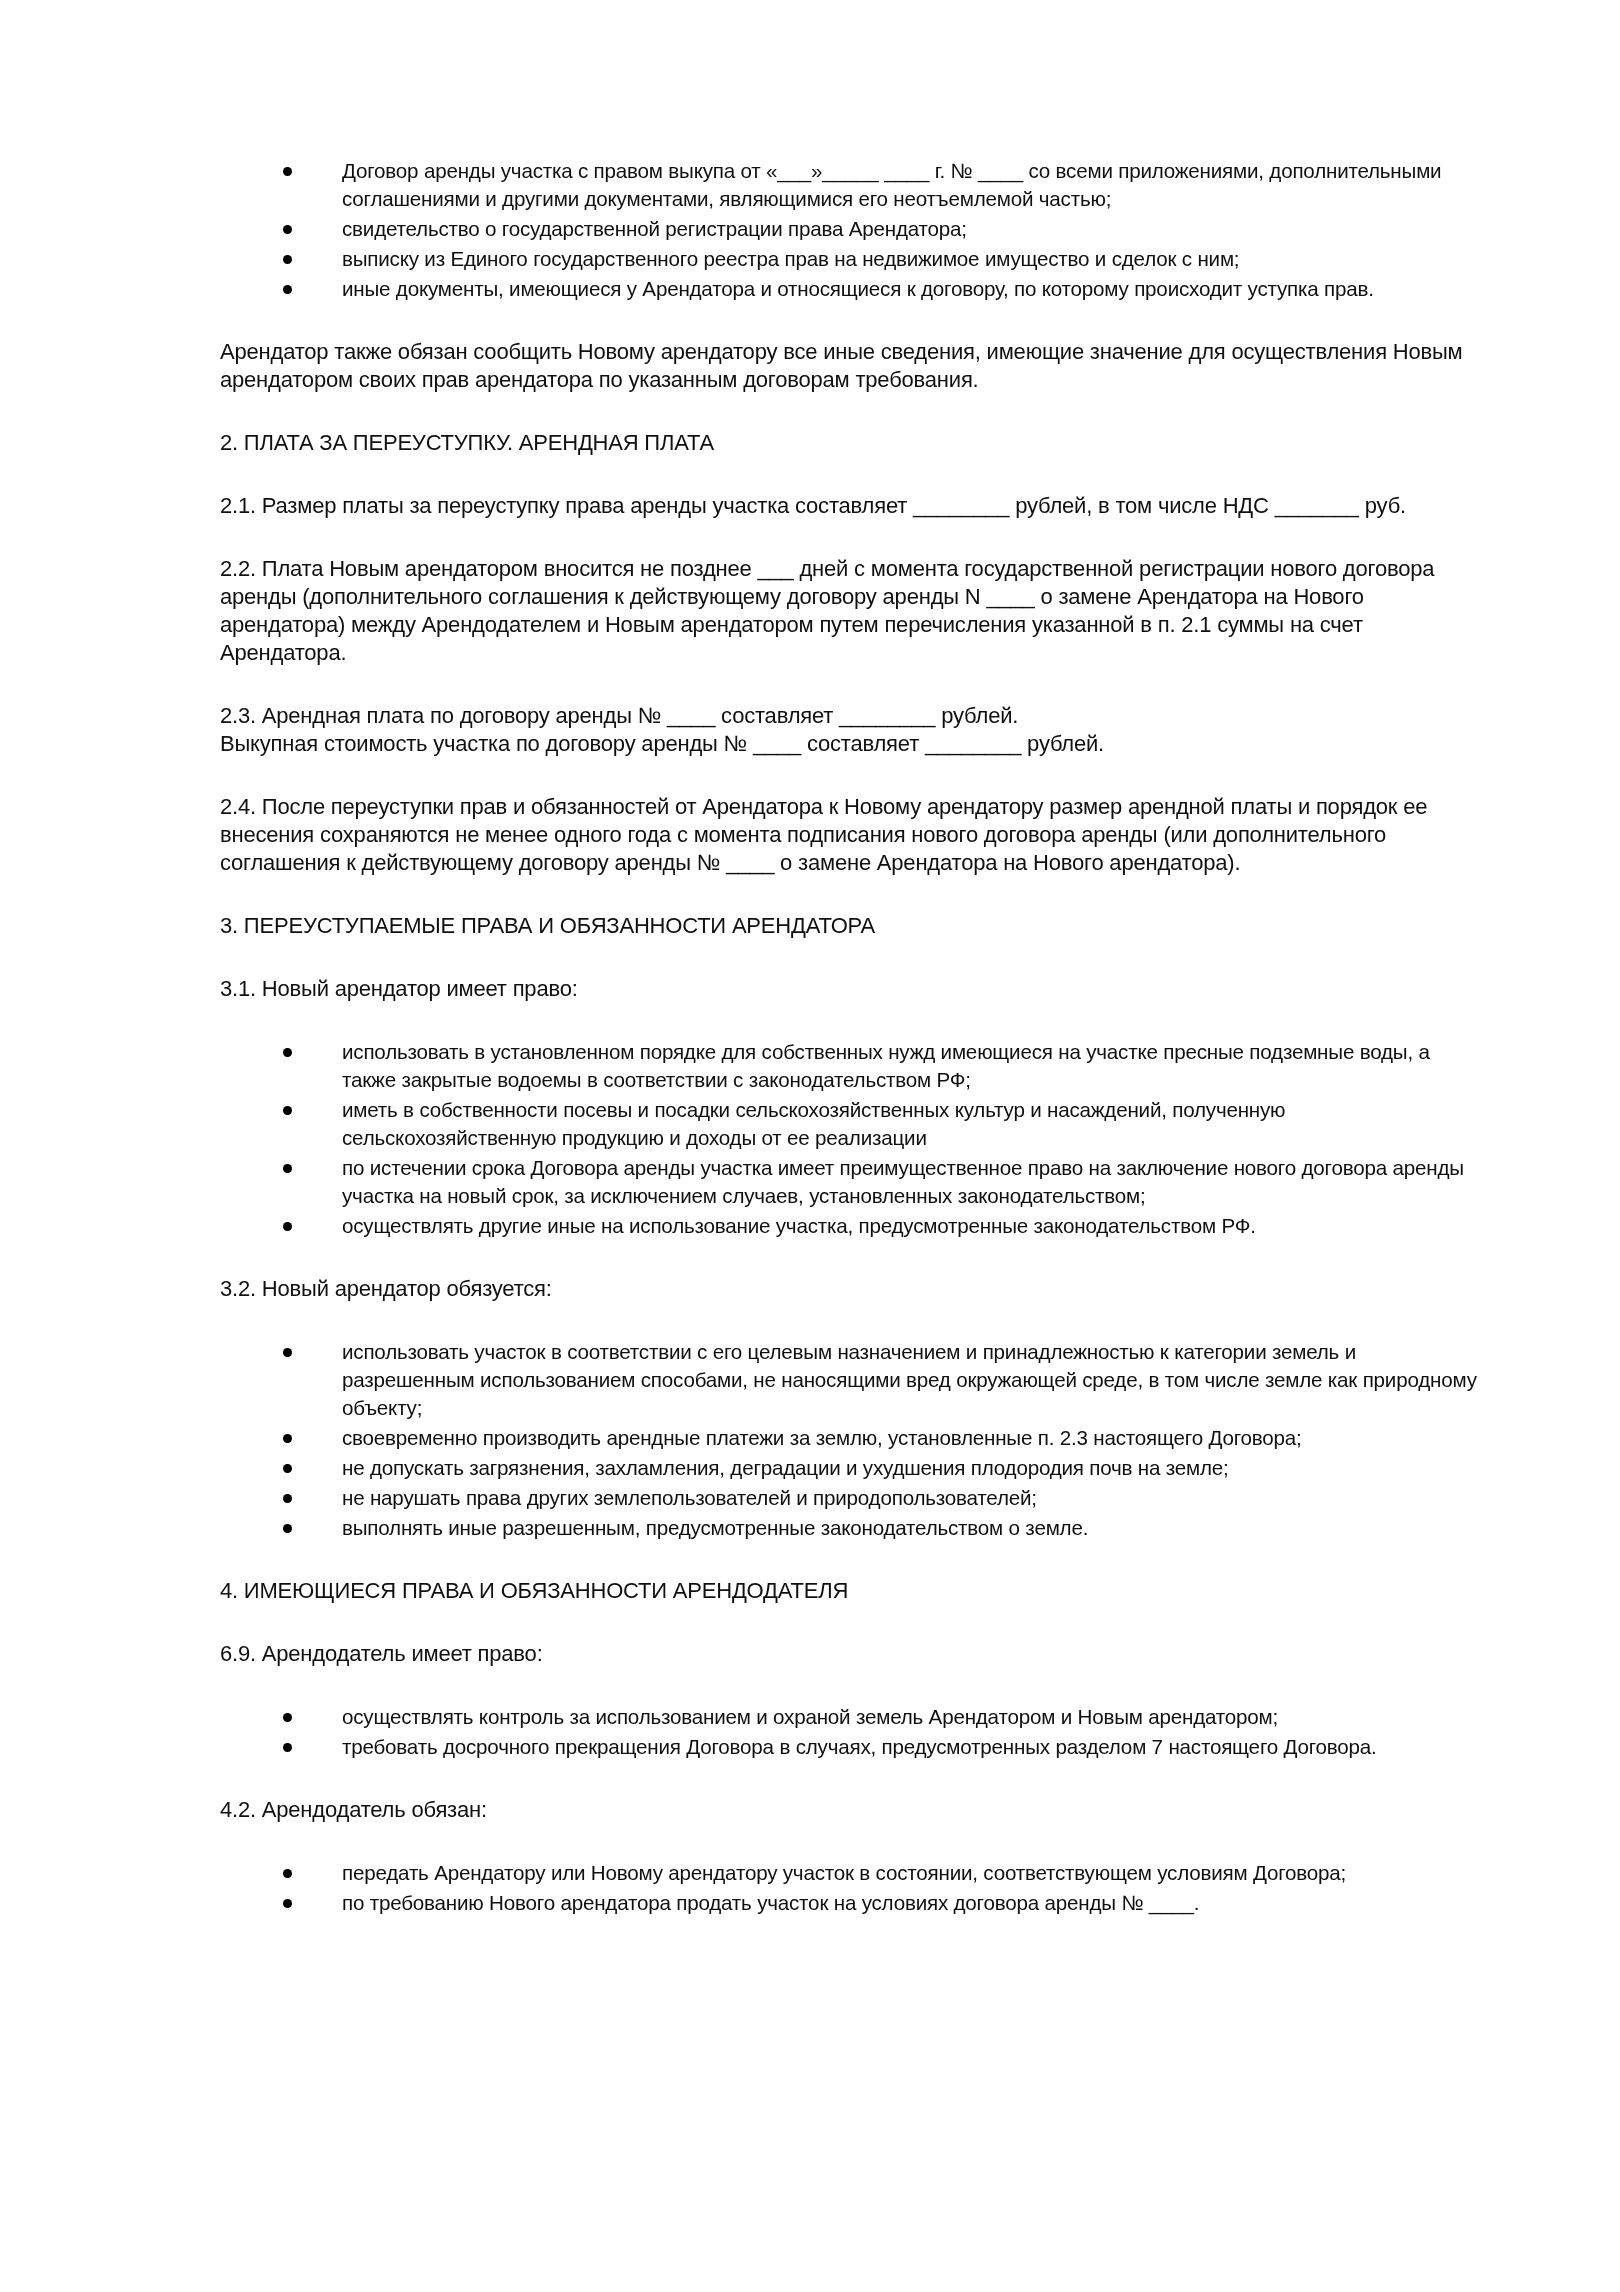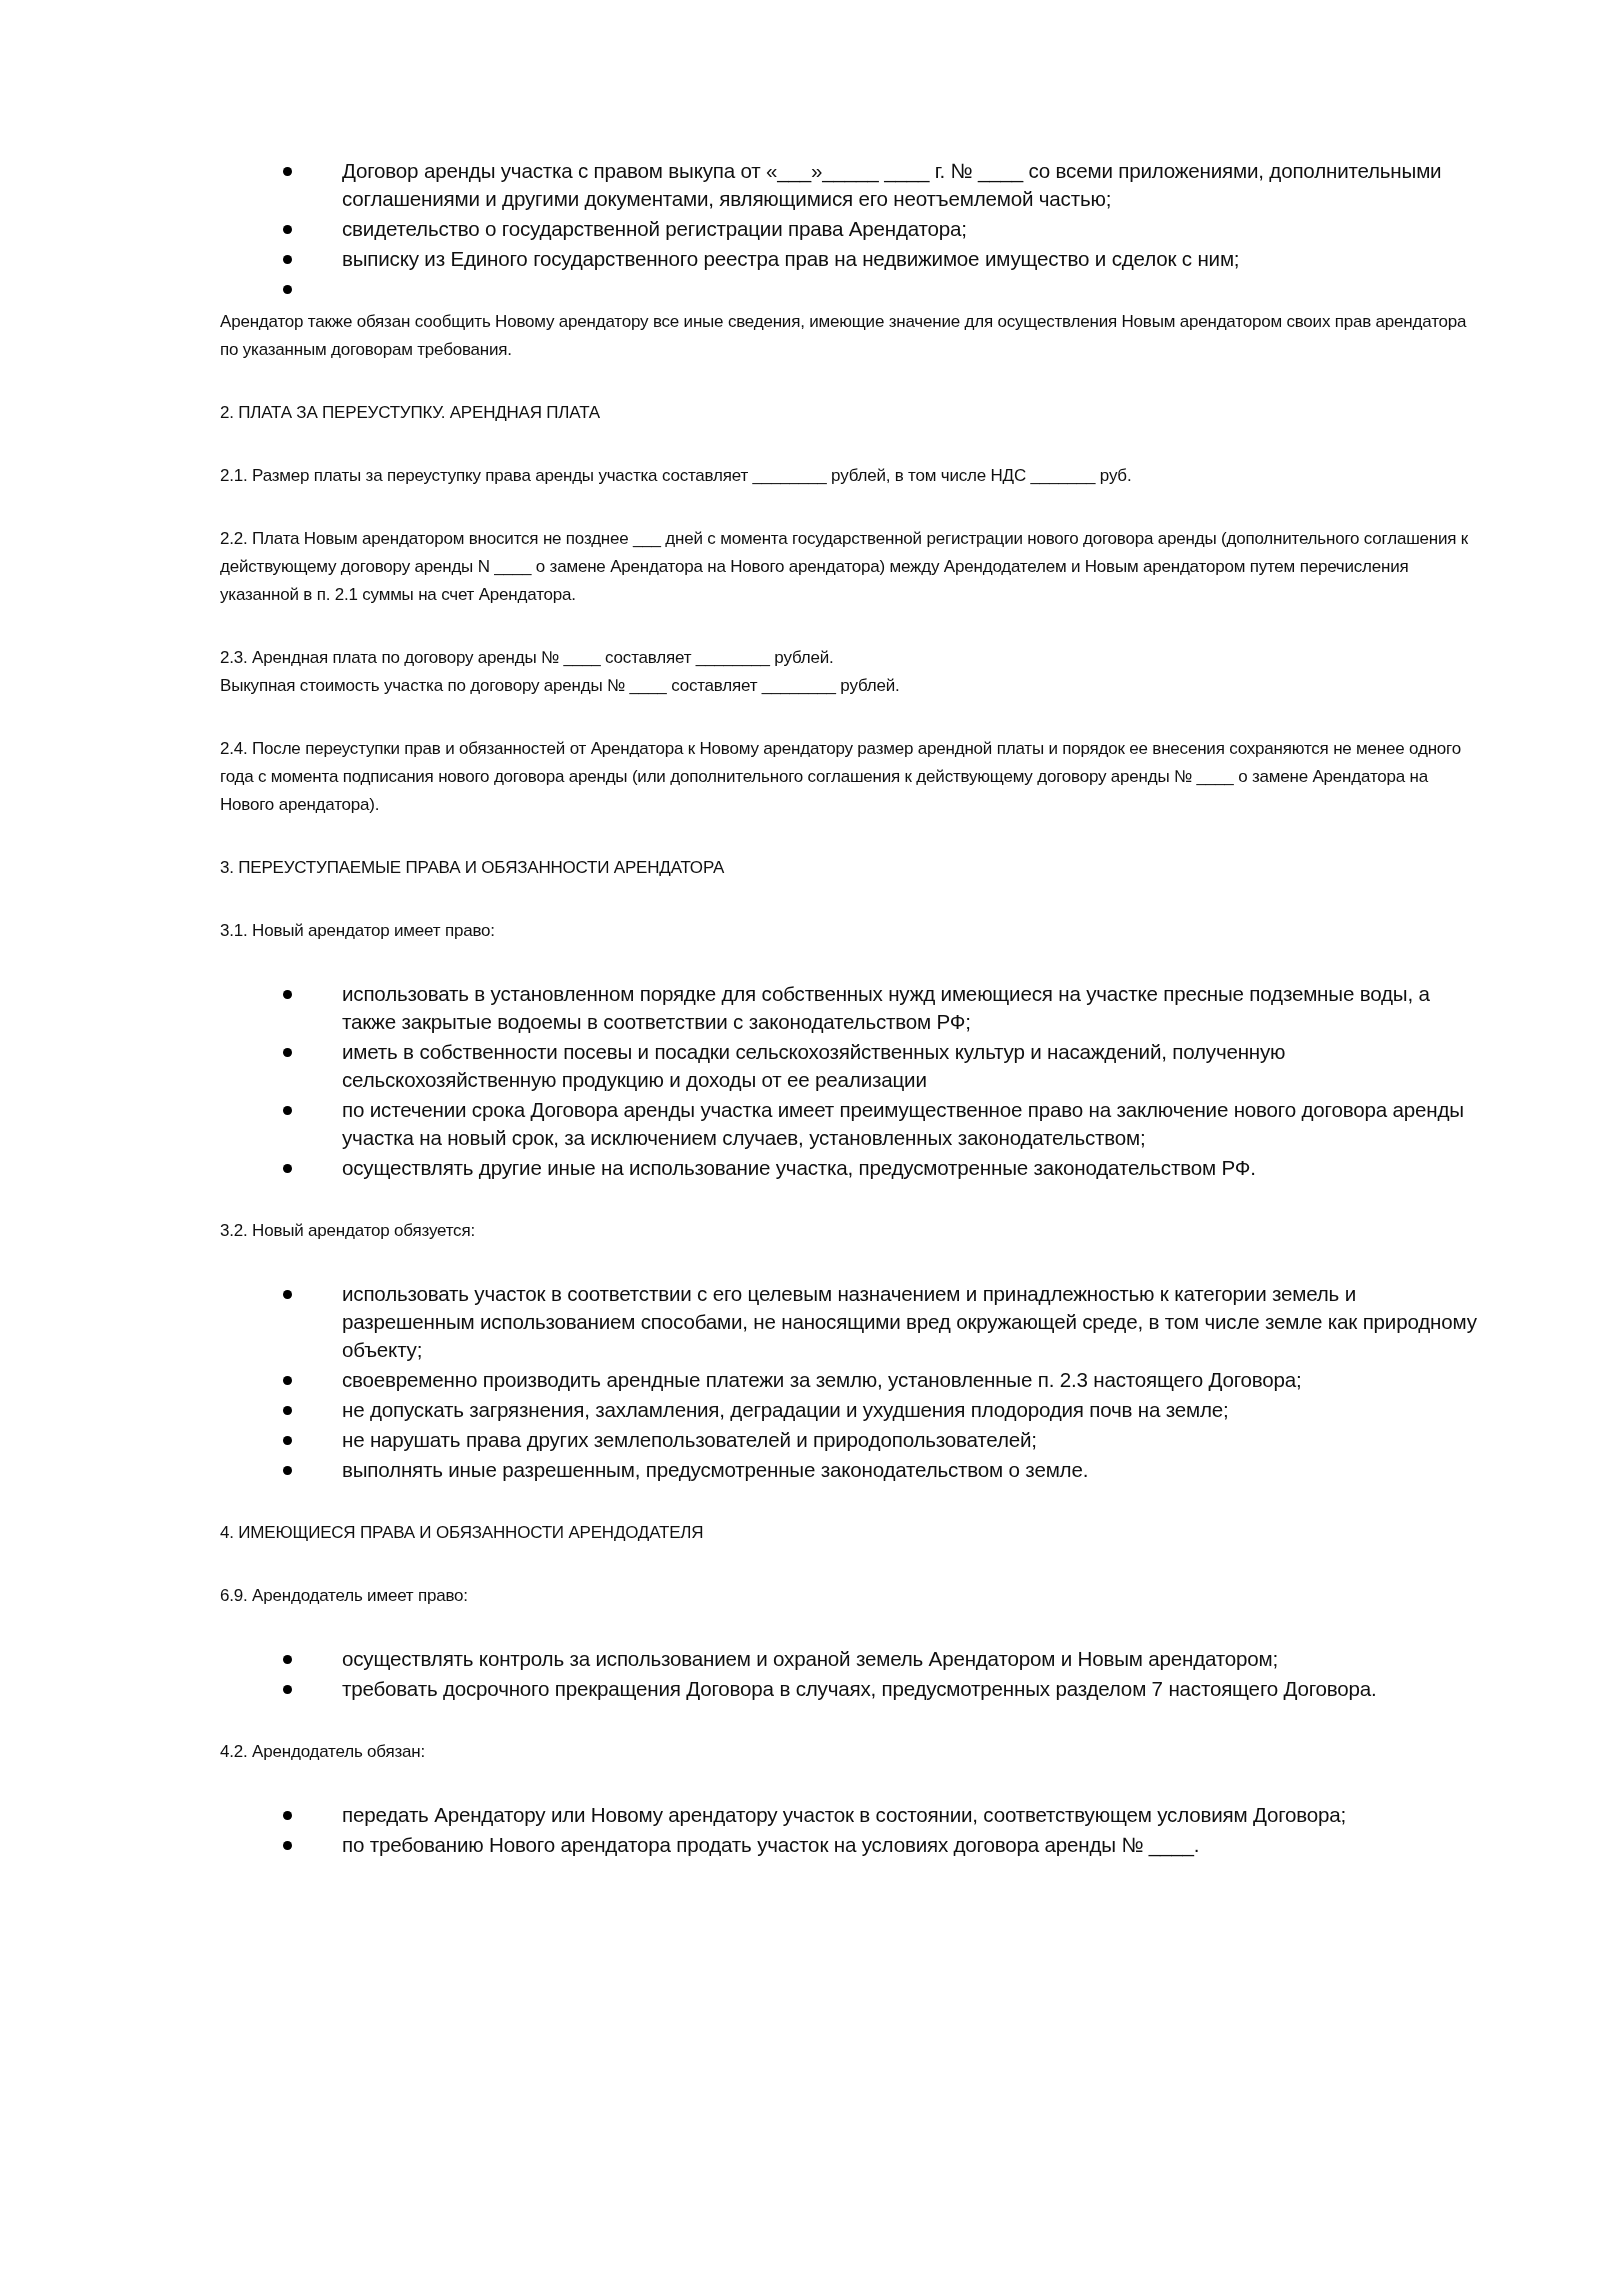--- a/index.html
+++ b/index.html
@@ -16,21 +16,21 @@
   .page {
     box-sizing: border-box;
     width: 1620px;
     height: 2031px;
     background: #ffffff;
     padding: 157px 135px 0 220px;
     overflow: hidden;
   }
   .para {
     margin: 12px 0 35px 0;
-    font-size: 17px;
+    font-size: 22px;
     line-height: 28px;
     letter-spacing: -0.2px;
     text-align: left;
   }
   .heading {
     font-weight: normal;
   }
   ul.bullets {
     list-style: none;
     margin: 0 0 35px 0;
@@ -67,20 +67,21 @@
     <li>
       <span class="dot"></span>
       <span>свидетельство о государственной регистрации права Арендатора;</span>
     </li>
     <li>
       <span class="dot"></span>
       <span>выписку из Единого государственного реестра прав на недвижимое имущество и сделок с ним;</span>
     </li>
     <li>
       <span class="dot"></span>
+      <span>иные документы, имеющиеся у Арендатора и относящиеся к договору, по которому происходит уступка прав.</span>
     </li>
   </ul>
 
   <p class="para">Арендатор также обязан сообщить Новому арендатору все иные сведения, имеющие значение для осуществления Новым арендатором своих прав арендатора по указанным договорам требования.</p>
 
 
   <p class="para heading">2. ПЛАТА ЗА ПЕРЕУСТУПКУ. АРЕНДНАЯ ПЛАТА</p>
 
   <p class="para">2.1. Размер платы за переуступку права аренды участка составляет ________ рублей, в том числе НДС _______ руб.</p>
 

